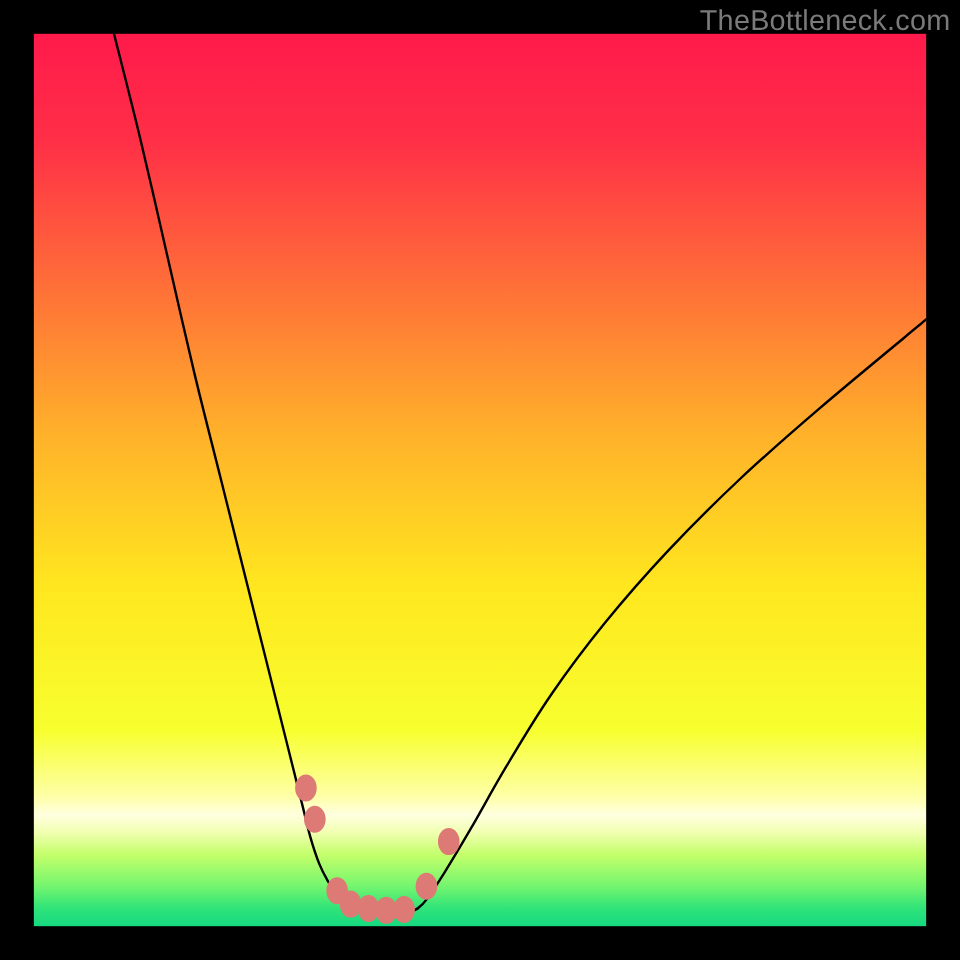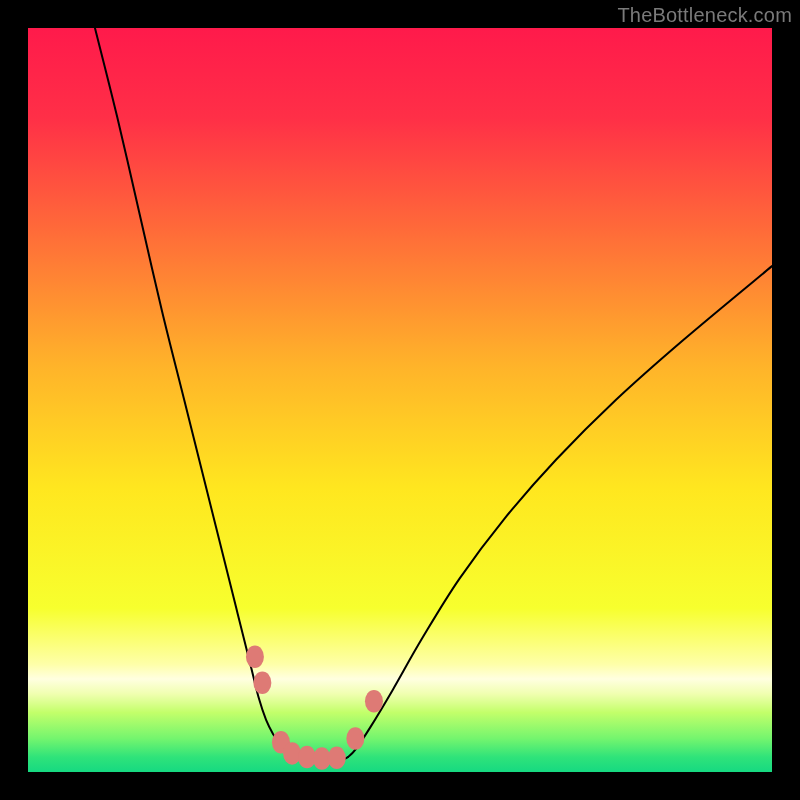--- a/index.html
+++ b/index.html
@@ -17,21 +17,21 @@
     top: 28px;
     width: 744px;
     height: 744px;
     background: #000;
   }
   .watermark {
     position: absolute;
     top: 4px;
     right: 8px;
     color: #7a7a7a;
-    font-size: 20px;
+    font-size: 24px;
     font-weight: 500;
     letter-spacing: 0.2px;
   }
 </style>
 </head>
 <body>
 
 <div class="watermark">TheBottleneck.com</div>
 
 <div class="frame">

